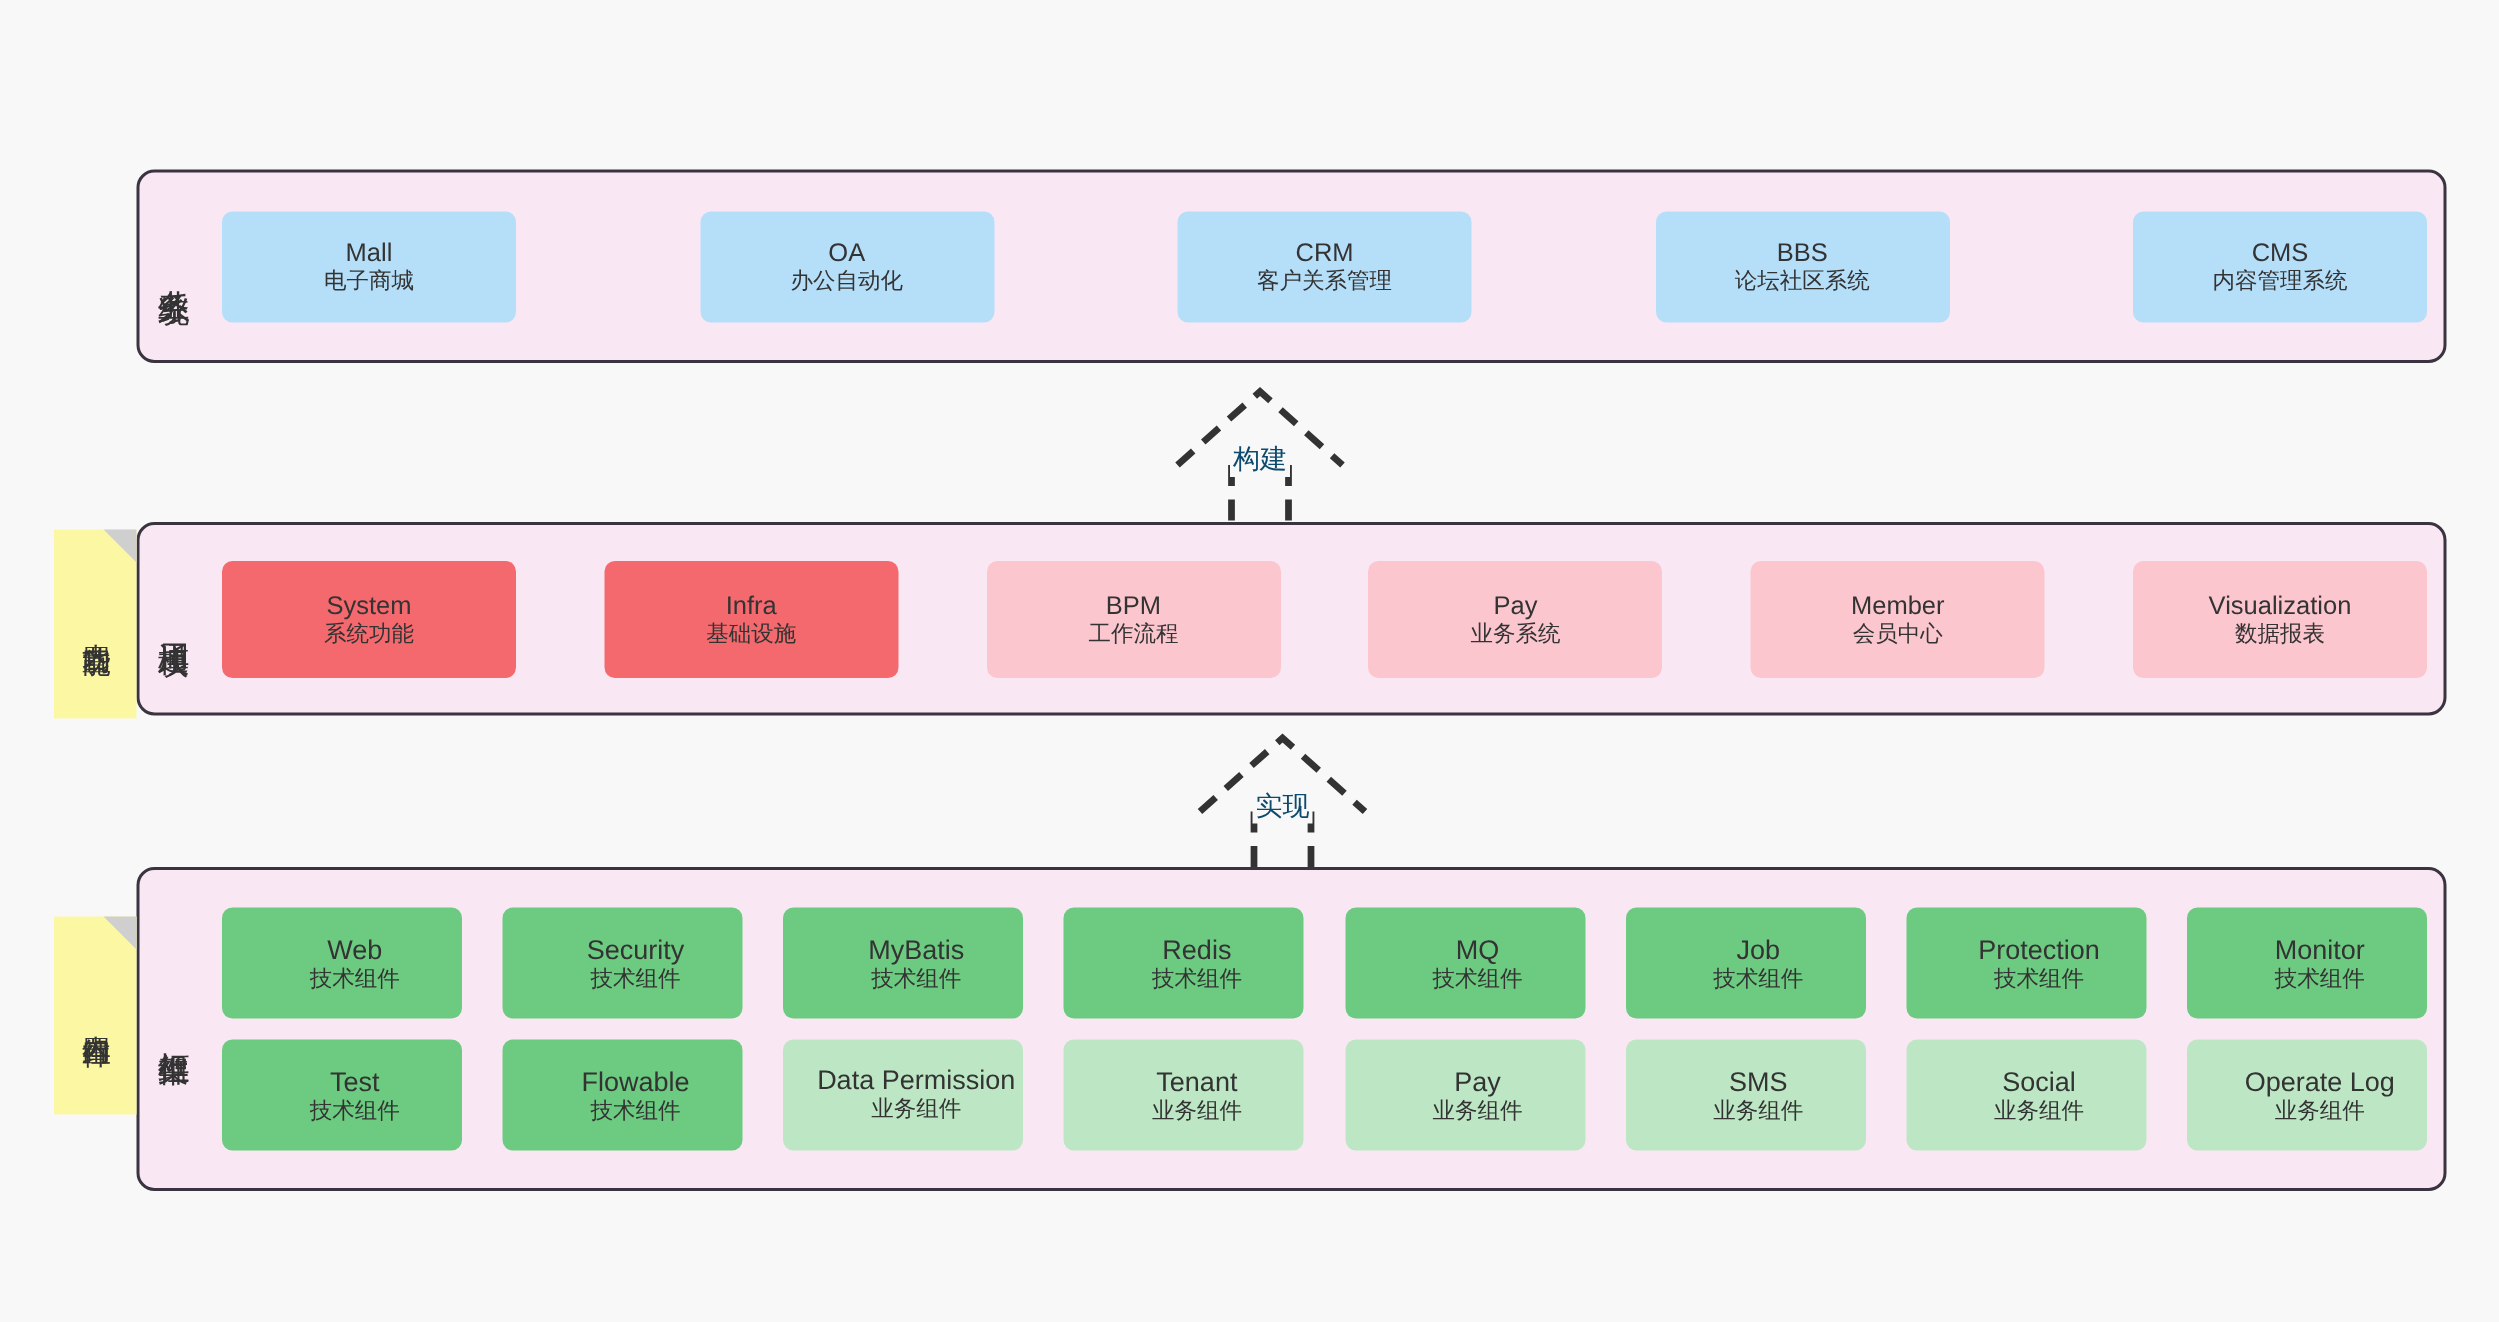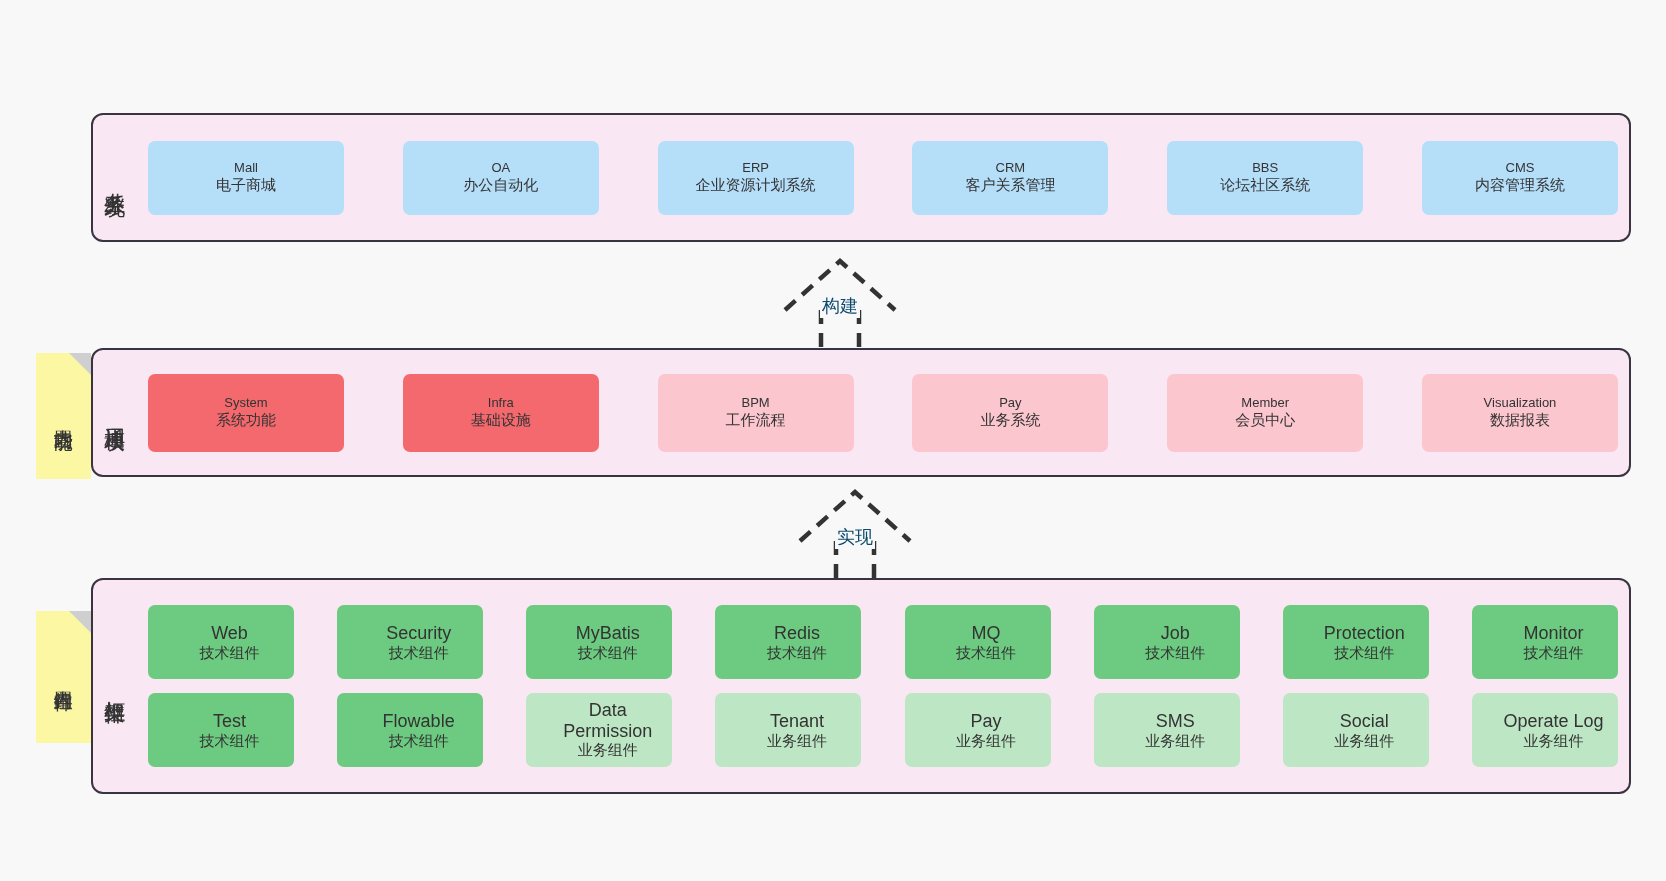--- a/index.html
+++ b/index.html
@@ -59,21 +59,21 @@
     border-radius: 7px;
     display: flex;
     flex-direction: column;
     align-items: center;
     justify-content: center;
     text-align: center;
     box-sizing: border-box;
     line-height: 1.24;
     color: #333333;
   }
-  .card .en { font-size: 13px; }
+  .card .en { font-size: 17px; }
   .card .cn { font-size: 15px; }
 
   .c-blue       { background: #b5def9; }
   .c-red        { background: #f4696e; }
   .c-pink       { background: #fbc6ce; }
   .c-green      { background: #6ccb80; }
   .c-lightgreen { background: #bde7c4; align-items: center; }
 
   
   #layer-business {
@@ -120,21 +120,21 @@
     justify-content: center;
     gap: 14px;
     padding: 0 11px;
   }
   #layer-framework .grid-row {
     display: flex;
     justify-content: space-between;
     width: 100%;
   }
   #layer-framework .card {
-    width: 146px;
+    width: 160px;
     height: 74px;
     padding-left: 17px;
   }
   #layer-framework .card .en { font-size: 18px; }
   #layer-framework .card .cn { font-size: 15px; }
   #layer-framework .card.wrap .en {
     line-height: 1.15;
   }
 
   
@@ -207,24 +207,20 @@
       <div class="card c-blue">
         <span class="en">Mall</span>
         <span class="cn">电子商城</span>
       </div>
 
       <div class="card c-blue">
         <span class="en">OA</span>
         <span class="cn">办公自动化</span>
       </div>
 
-      <div class="card c-blue">
-        <span class="en">ERP</span>
-        <span class="cn">企业资源计划系统</span>
-      </div>
 
       <div class="card c-blue">
         <span class="en">CRM</span>
         <span class="cn">客户关系管理</span>
       </div>
 
       <div class="card c-blue">
         <span class="en">BBS</span>
         <span class="cn">论坛社区系统</span>
       </div>

